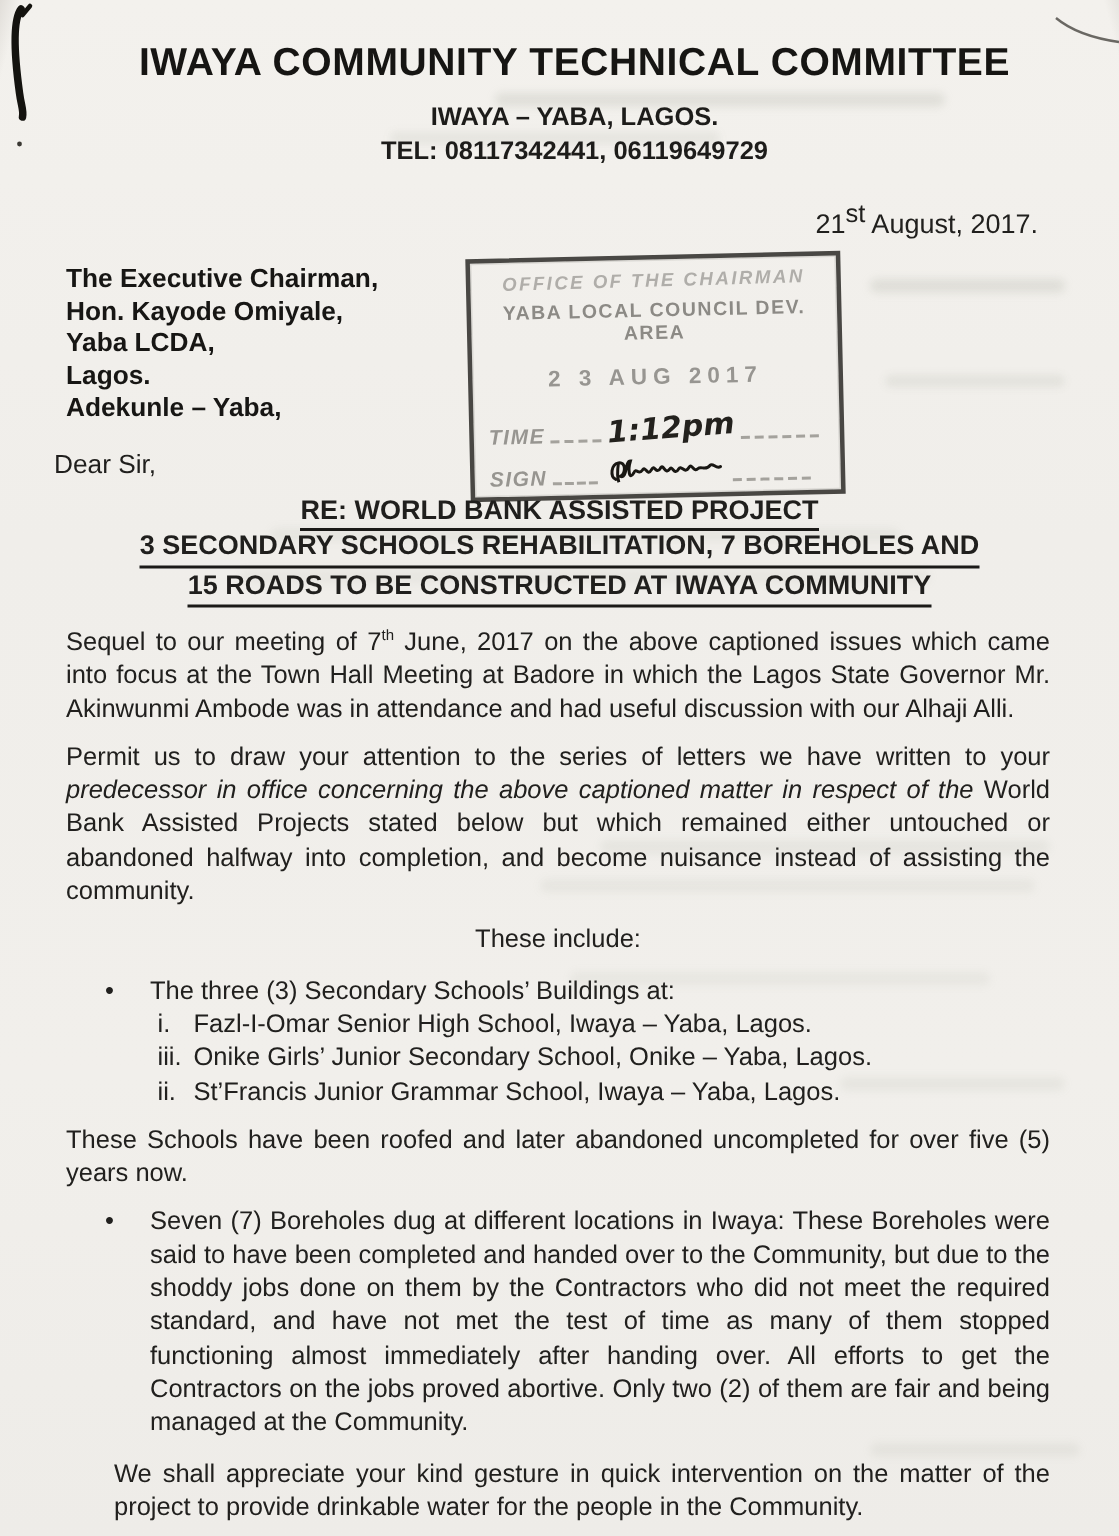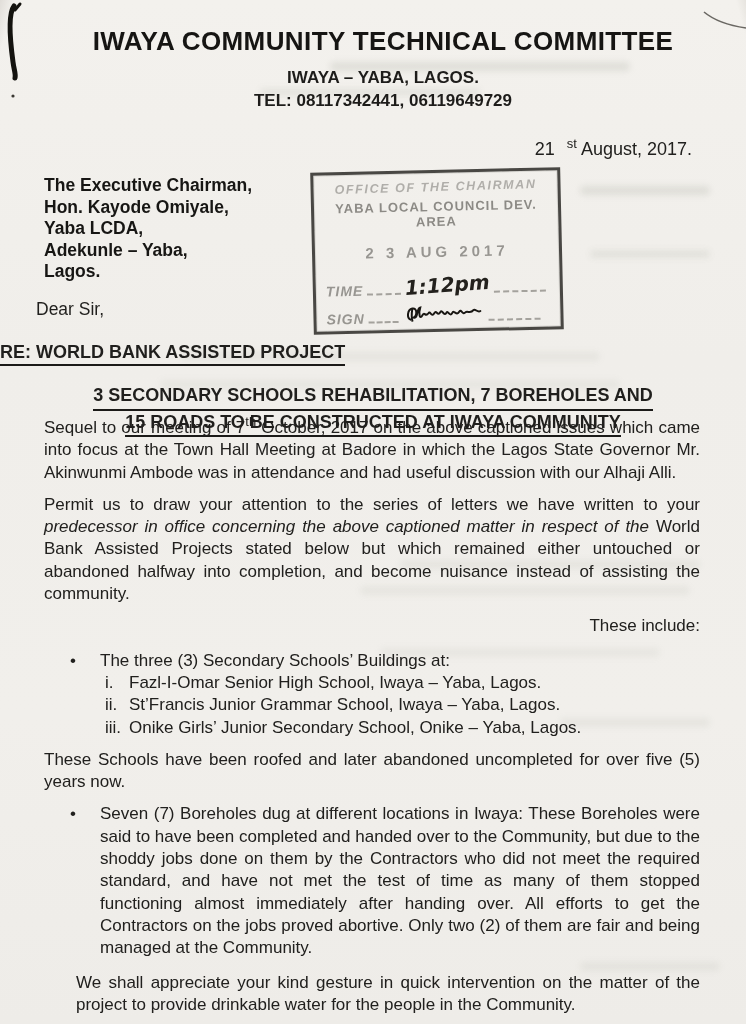--- a/index.html
+++ b/index.html
@@ -15,21 +15,21 @@
     color:#201f1d;
     overflow:hidden;
   }
   
   .header{position:absolute;top:26px;left:10px;width:100%;text-align:center;}
   .title{font-size:26px;font-weight:bold;letter-spacing:.4px;color:#161513;}
   .subtitle{margin-top:11px;font-size:17px;font-weight:bold;color:#1d1c1a;}
   .phone{margin-top:3px;font-size:17px;font-weight:bold;color:#1d1c1a;}
   
   .date{position:absolute;top:139px;right:54px;font-size:18px;color:#21201e;}
-  .date sup{font-size:13px;margin-left:12px;}
+  .date sup{font-size:17px;}
   
   .recipient{position:absolute;top:175px;left:44px;font-size:17.5px;font-weight:bold;line-height:21.5px;color:#171614;}
   .salutation{position:absolute;top:299px;left:36px;font-size:17.5px;}
   
   .stamp{
     position:absolute;left:312px;top:170px;width:244px;height:156px;
     border:3px solid rgba(35,34,31,.82);
     transform:rotate(-1.3deg);
     box-shadow: inset 0 0 0 1px rgba(90,88,82,.15);
   }
@@ -39,29 +39,29 @@
   .stamp-date{position:absolute;top:70px;left:0;width:100%;text-align:center;font-size:15px;letter-spacing:4px;opacity:.55;}
   .stamp-row{position:absolute;left:10px;right:10px;display:flex;align-items:flex-end;}
   .stamp-row.time{top:100px;}
   .stamp-row.sign{top:128px;}
   .stamp-label{font-style:italic;font-size:14px;letter-spacing:1px;opacity:.55;}
   .stamp-dash{display:inline-block;height:1px;border-bottom:2px dashed rgba(70,68,63,.45);margin:0 4px 3px 4px;}
   .d1{width:34px;} .d2{width:52px;} .d3{width:30px;}
   .stamp-time-value{font-size:20px;font-weight:bold;font-style:italic;color:#23211d;transform:rotate(-3deg);font-family:"DejaVu Sans",sans-serif;}
   .signature{margin:0 2px -2px 2px;}
   
-  .subject1{position:absolute;top:342px;left:0;width:100%;font-size:18px;font-weight:bold;}
-  .subject2{position:absolute;top:384px;left:0;width:100%;text-align:center;font-size:18px;font-weight:bold;line-height:23.5px;}
+  .subject1{position:absolute;top:330px;left:0;width:100%;text-align:center;font-size:18px;font-weight:bold;}
+  .subject2{position:absolute;top:352px;left:0;width:100%;text-align:center;font-size:18px;font-weight:bold;line-height:23.5px;}
   .uline{display:inline-block;border-bottom:2px solid #1b1a18;padding-bottom:1px;}
   
   .body-text{position:absolute;top:417px;left:44px;right:46px;font-size:17px;line-height:22.3px;color:#21201e;}
   .para{margin:0 0 10px 0;text-align:justify;}
-  .para.noj{text-align:right;}
+  .para.noj{text-align:center;}
   .ital{font-style:italic;}
-  sup{font-size:13px;line-height:0;}
+  sup{font-size:10px;line-height:0;}
   .bullet-row{display:flex;margin:0 0 0 26px;}
   .bullet-marker{width:30px;flex:0 0 30px;}
   .bullet-body{flex:1;text-align:justify;}
   .sublist{margin:0 0 10px 61px;}
   .subitem{display:flex;}
   .subitem .num{width:24px;flex:0 0 24px;}
   .mb2{margin-bottom:12px;}
   .indent-para{margin-left:32px;}
   
   .artifact{position:absolute;pointer-events:none;}
@@ -98,22 +98,22 @@
     <div class="subtitle">IWAYA – YABA, LAGOS.</div>
     <div class="phone">TEL: 08117342441, 06119649729</div>
   </div>
 
   <div class="date"><span>21</span><sup>st</sup><span> August, 2017.</span></div>
 
   <div class="recipient">
     <div>The Executive Chairman,</div>
     <div>Hon. Kayode Omiyale,</div>
     <div>Yaba LCDA,</div>
+    <div>Lagos.</div>
     <div>Adekunle – Yaba,</div>
-    <div>Lagos.</div>
   </div>
 
   <div class="stamp">
     <div class="stamp-inner">
       <div class="stamp-office">OFFICE OF THE CHAIRMAN</div>
       <div class="stamp-area">YABA LOCAL COUNCIL DEV. AREA</div>
       <div class="stamp-date">2 3 AUG 2017</div>
       <div class="stamp-row time">
         <span class="stamp-label">TIME</span>
         <span class="stamp-dash d1"></span>
@@ -135,42 +135,42 @@
   <div class="salutation">Dear Sir,</div>
 
   <div class="subject1"><span class="uline">RE: WORLD BANK ASSISTED PROJECT</span></div>
   <div class="subject2">
     <div><span class="uline">3 SECONDARY SCHOOLS REHABILITATION, 7 BOREHOLES AND</span></div>
     <div><span class="uline">15 ROADS TO BE CONSTRUCTED AT IWAYA COMMUNITY</span></div>
   </div>
 
   <div class="body-text">
 
-    <p class="para"><span>Sequel to our meeting of 7</span><sup>th</sup><span> October, 2017 on the above captioned issues which came into focus at the Town Hall Meeting at Badore in which the Lagos State Governor Mr. Akinwunmi Ambode was in attendance and had useful discussion with our Alhaji Alli.</span></p>
+    <p class="para"><span>Sequel to our meeting of 7</span><sup>th</sup><span> June, 2017 on the above captioned issues which came into focus at the Town Hall Meeting at Badore in which the Lagos State Governor Mr. Akinwunmi Ambode was in attendance and had useful discussion with our Alhaji Alli.</span></p>
 
     <p class="para"><span>Permit us to draw your attention to the series of letters we have written to your </span><span class="ital">predecessor in office concerning the above captioned matter in respect of the</span><span> World Bank Assisted Projects stated below but which remained either untouched or abandoned halfway into completion, and become nuisance instead of assisting the community.</span></p>
 
     <p class="para noj mb2">These include:</p>
 
     <div class="bullet-row">
       <span class="bullet-marker">•</span>
       <div class="bullet-body">The three (3) Secondary Schools’ Buildings at:</div>
     </div>
     <div class="sublist">
       <div class="subitem">
         <span class="num">i.</span>
         <span>Fazl-I-Omar Senior High School, Iwaya – Yaba, Lagos.</span>
       </div>
       <div class="subitem">
+        <span class="num">iii.</span>
+        <span>Onike Girls’ Junior Secondary School, Onike – Yaba, Lagos.</span>
+      </div>
+      <div class="subitem">
         <span class="num">ii.</span>
         <span>St’Francis Junior Grammar School, Iwaya – Yaba, Lagos.</span>
-      </div>
-      <div class="subitem">
-        <span class="num">iii.</span>
-        <span>Onike Girls’ Junior Secondary School, Onike – Yaba, Lagos.</span>
       </div>
     </div>
 
     <p class="para" style="">These Schools have been roofed and later abandoned uncompleted for over five (5) years now.</p>
 
     <div class="bullet-row" style="margin-bottom:12px;">
       <span class="bullet-marker">•</span>
       <div class="bullet-body">Seven (7) Boreholes dug at different locations in Iwaya: These Boreholes were said to have been completed and handed over to the Community, but due to the shoddy jobs done on them by the Contractors who did not meet the required standard, and have not met the test of time as many of them stopped functioning almost immediately after handing over. All efforts to get the Contractors on the jobs proved abortive. Only two (2) of them are fair and being managed at the Community.</div>
     </div>
 

